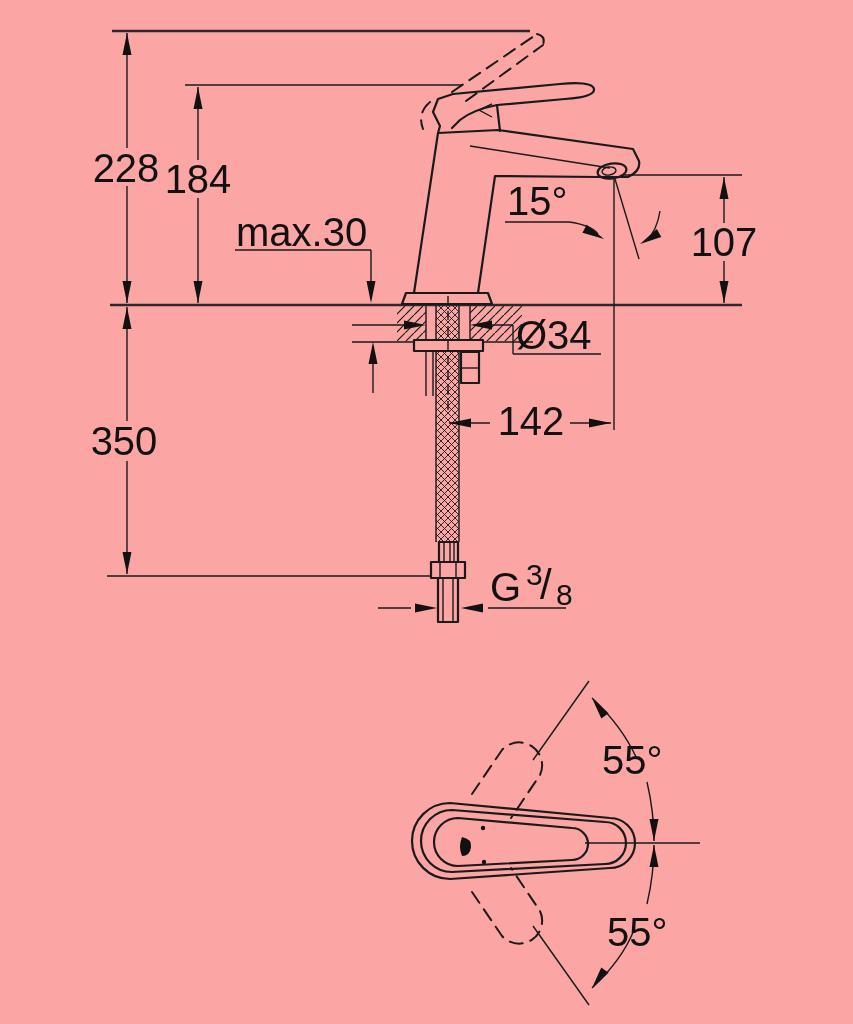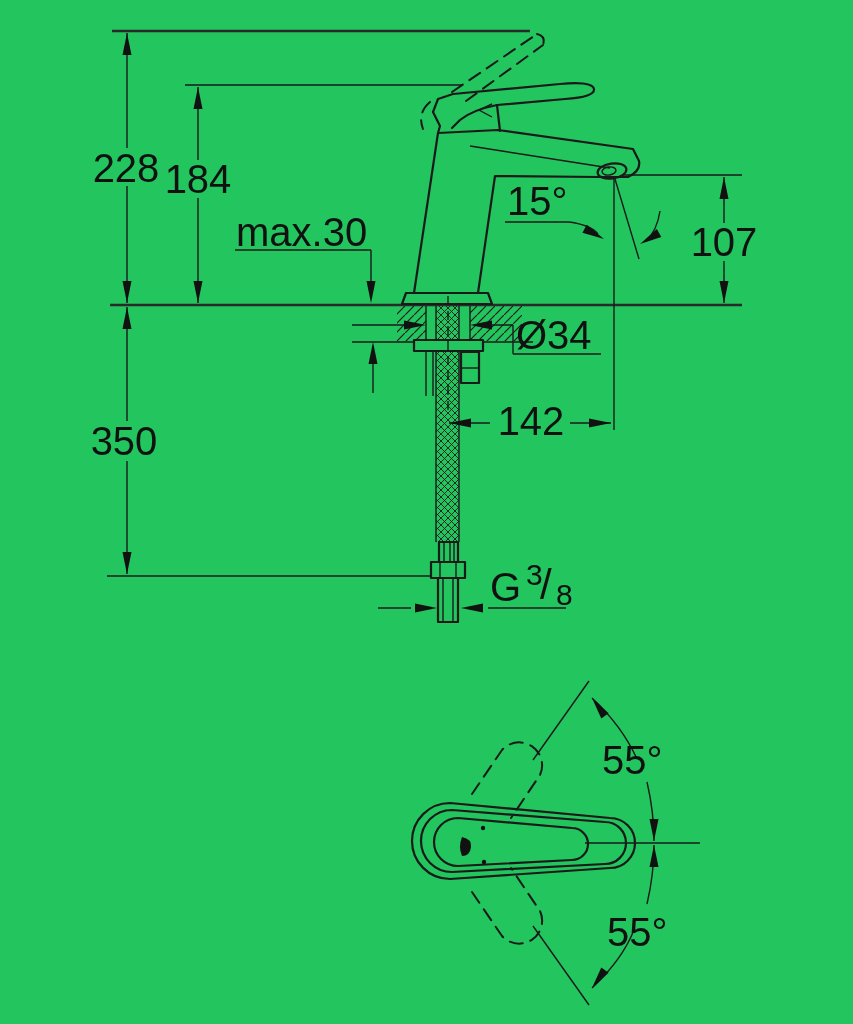--- a/index.html
+++ b/index.html
@@ -1,16 +1,16 @@
 <!DOCTYPE html>
 <html><head>
 <meta charset="utf-8">
 <style>
   html,body{margin:0;padding:0;background:#ffffff;}
-  .stage{position:relative;width:853px;height:1024px;background:#22c55e;overflow:hidden;}
+  .stage{position:relative;width:853px;height:1024px;background:#fca5a5;overflow:hidden;}
   svg{position:absolute;left:0;top:0;}
   text{font-family:"Liberation Sans","DejaVu Sans",sans-serif;fill:#111;}
   .dimtxt{font-size:40px;}
   .outline{stroke:#1a1a1a;fill:none;stroke-width:2.2;stroke-linejoin:round;stroke-linecap:round;}
   .thin{stroke:#1a1a1a;fill:none;stroke-width:1.4;}
   .thick{stroke:#2a2a2a;fill:none;stroke-width:2.6;}
   .dash{stroke:#1a1a1a;fill:none;stroke-width:2;stroke-dasharray:13 8;stroke-linecap:round;}
   .arrow{fill:#111;stroke:none;}
 </style>
 </head>

